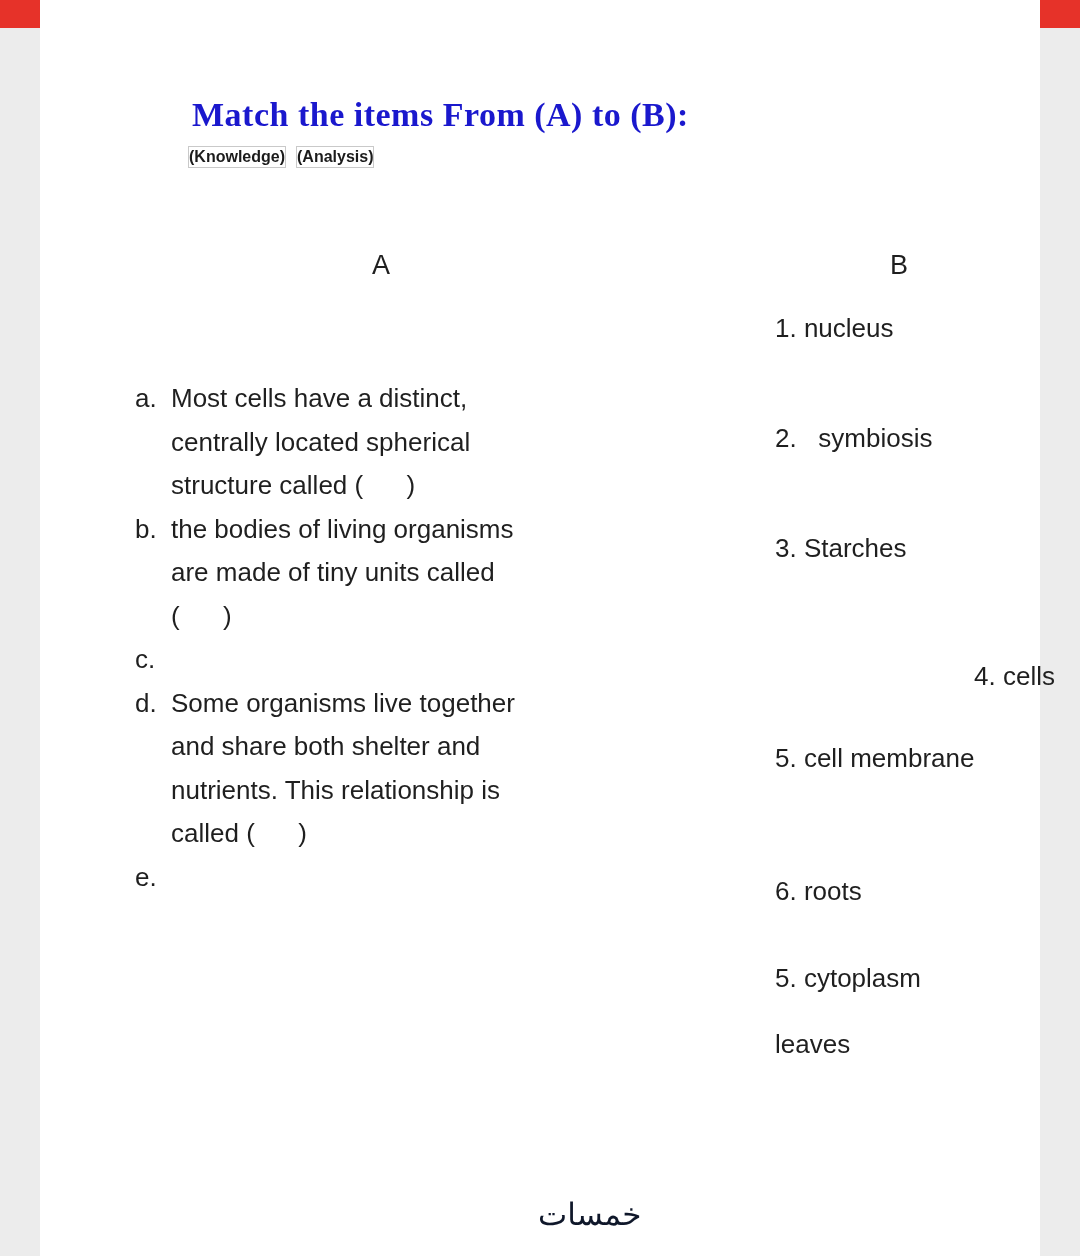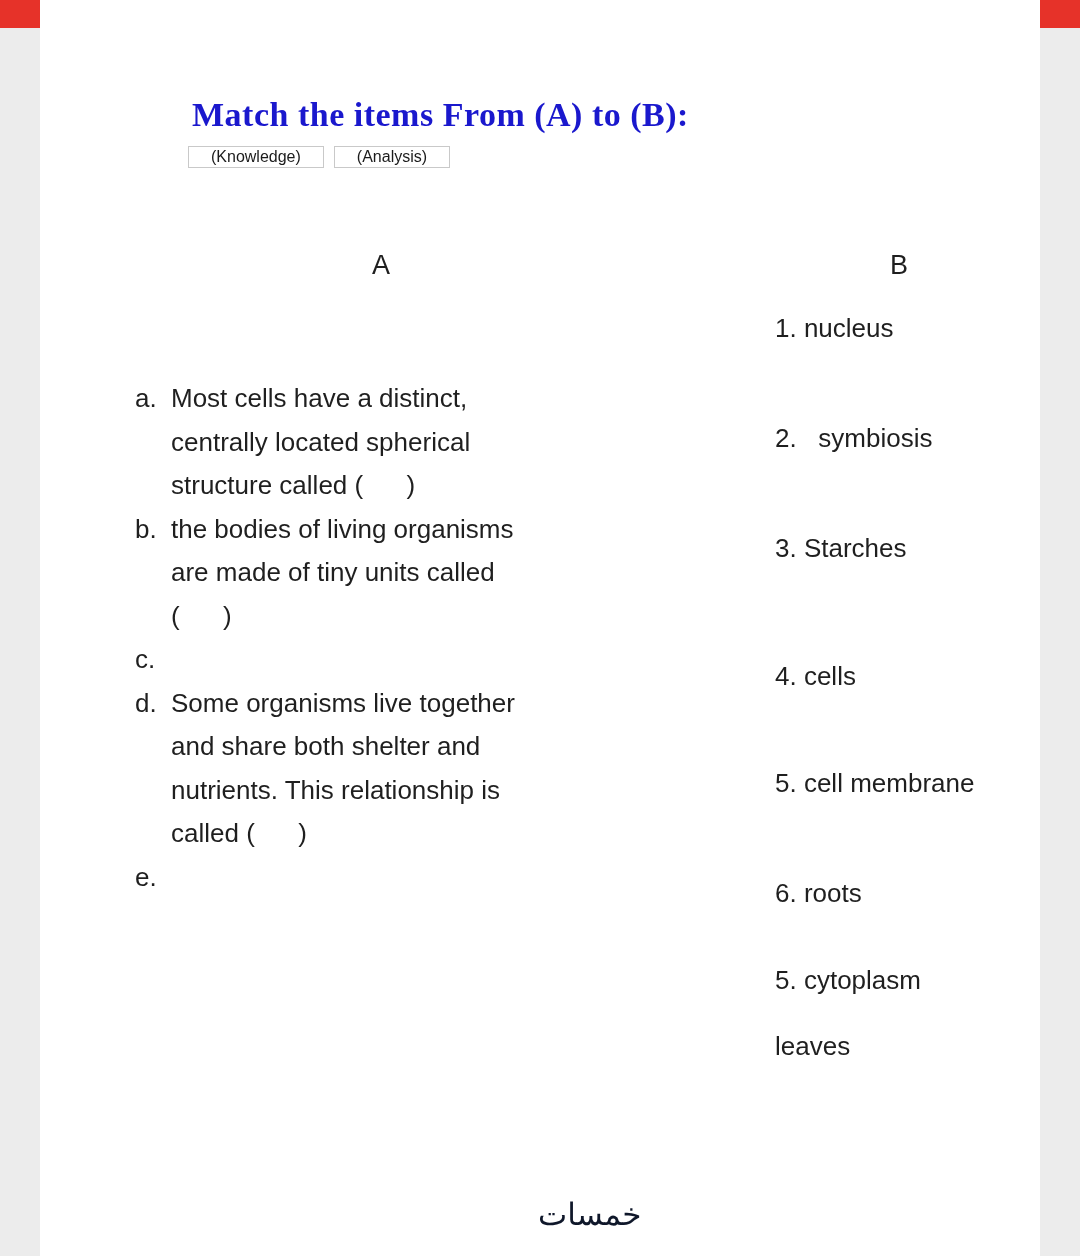--- a/index.html
+++ b/index.html
@@ -24,22 +24,22 @@
     font-family:"Liberation Serif", serif;
     font-weight:bold; font-size:34px;
     color:#1a18cd;
     letter-spacing:0.5px;
     white-space:nowrap;
     text-align:center;
   }
   .tags { position:absolute; left:188px; top:146px; display:flex; gap:10px; }
   .tag {
     border:1px solid #c9c9c9;
-    padding:1px 22px;
-    font-weight:normal; font-size:16px;
+    padding:1px 0;
+    font-weight:bold; font-size:16px;
     color:#1b1b1b;
     background:#ffffff;
   }
 
   .col-header { position:absolute; font-size:27px; color:#1f1f1f; }
   .col-header.a { left:372px; top:250px; }
   .col-header.b { left:890px; top:250px; }
 
   .a-list {
     position:absolute; left:135px; top:377px; width:540px;
@@ -50,22 +50,22 @@
   .a-text { white-space:pre-wrap; }
 
   .b-list {
     position:absolute; left:775px; top:312px; width:280px;
     font-size:26px;
   }
   .b-item { line-height:32px; white-space:pre; }
   .b-item:nth-child(1) { margin-bottom:78px; }
   .b-item:nth-child(2) { margin-bottom:78px; }
   .b-item:nth-child(3) { margin-bottom:96px; }
-  .b-item:nth-child(4) { margin-bottom:75px; }
-  .b-item:nth-child(5) { margin-bottom:78px; }
+  .b-item:nth-child(4) { margin-bottom:50px;text-align:right; }
+  .b-item:nth-child(5) { margin-bottom:101px; }
   .b-item:nth-child(6) { margin-bottom:55px; }
   .b-item:nth-child(7) { margin-bottom:34px; }
 
   .watermark {
     position:absolute; left:538px; top:1196px;
     font-size:31px; color:#0f172a;
     direction:rtl;
   }
 </style>
 </head>

